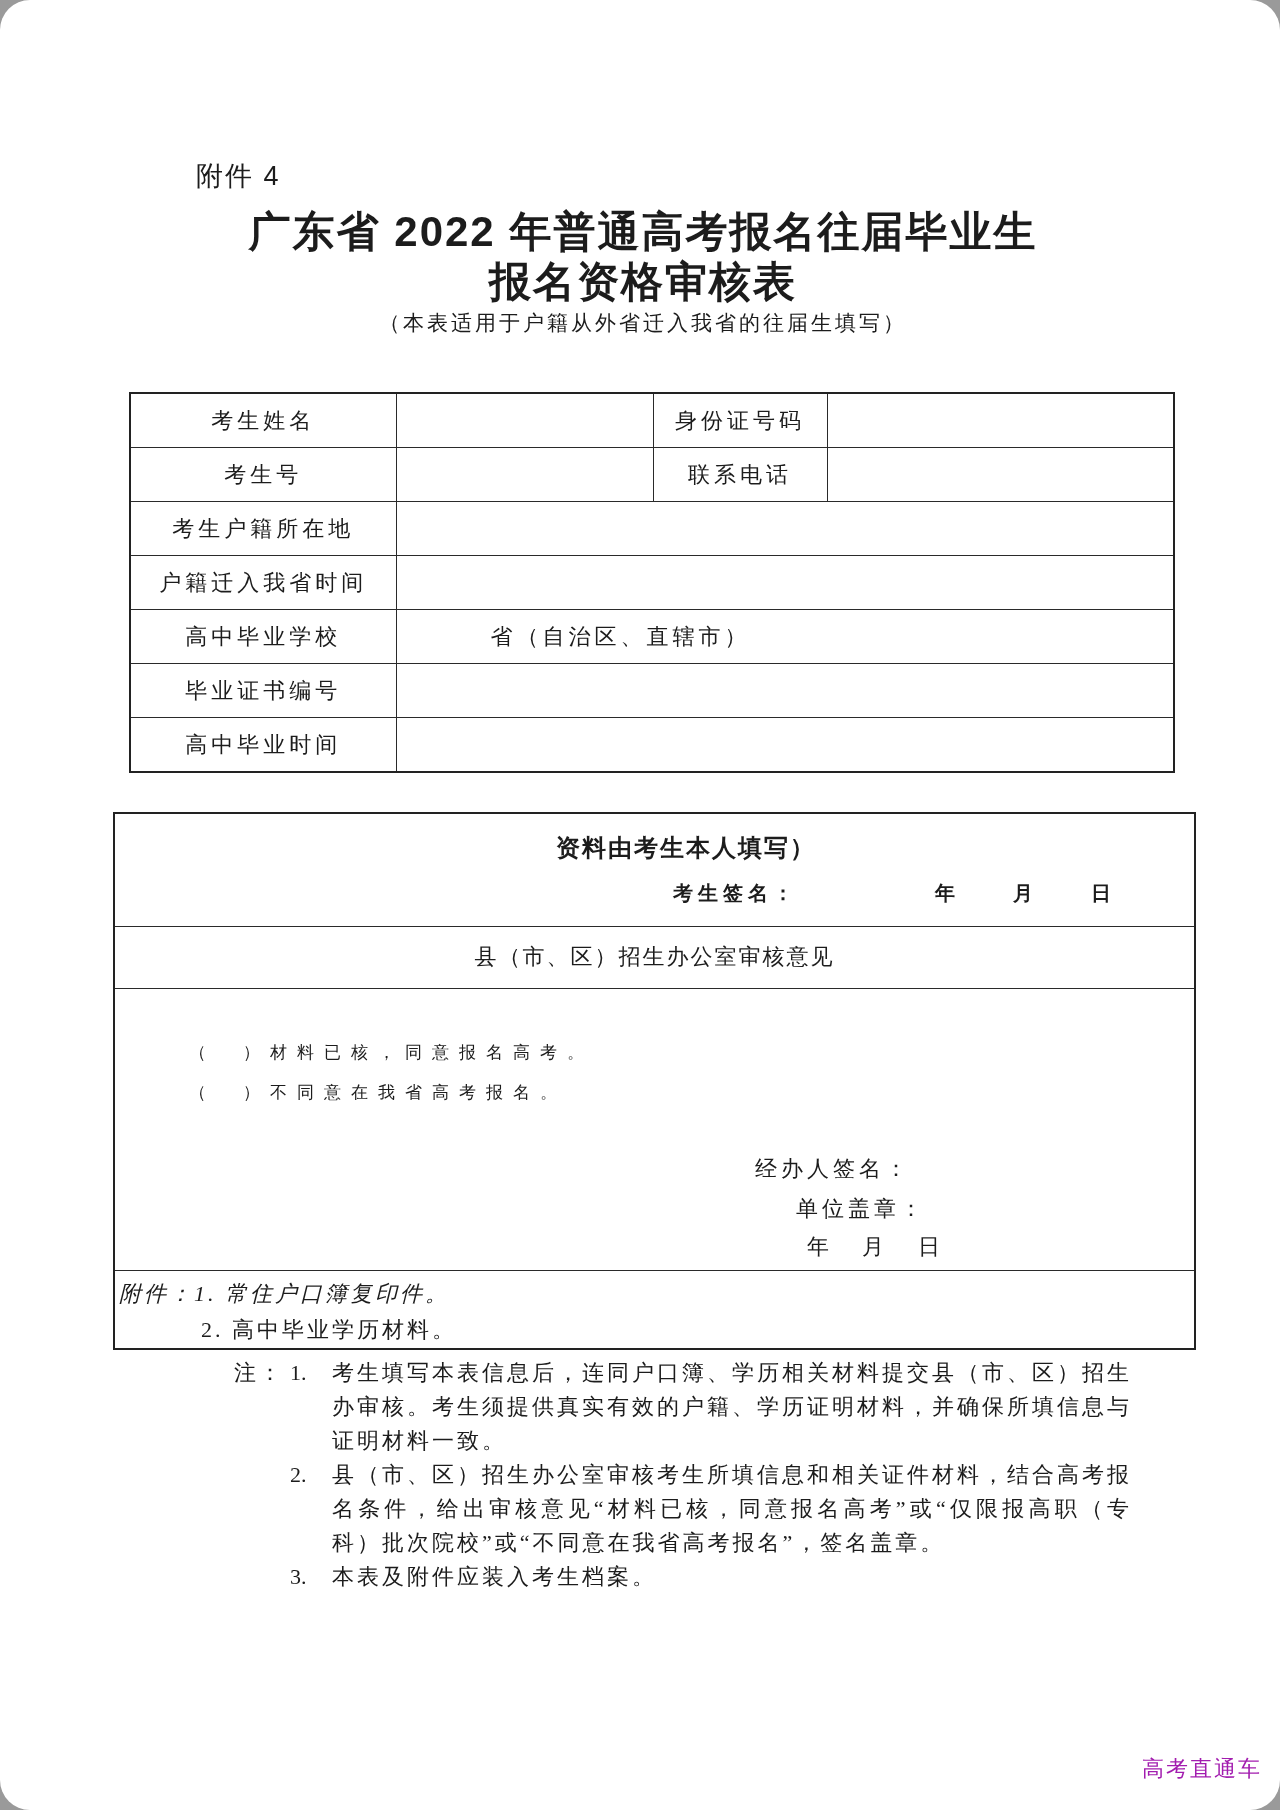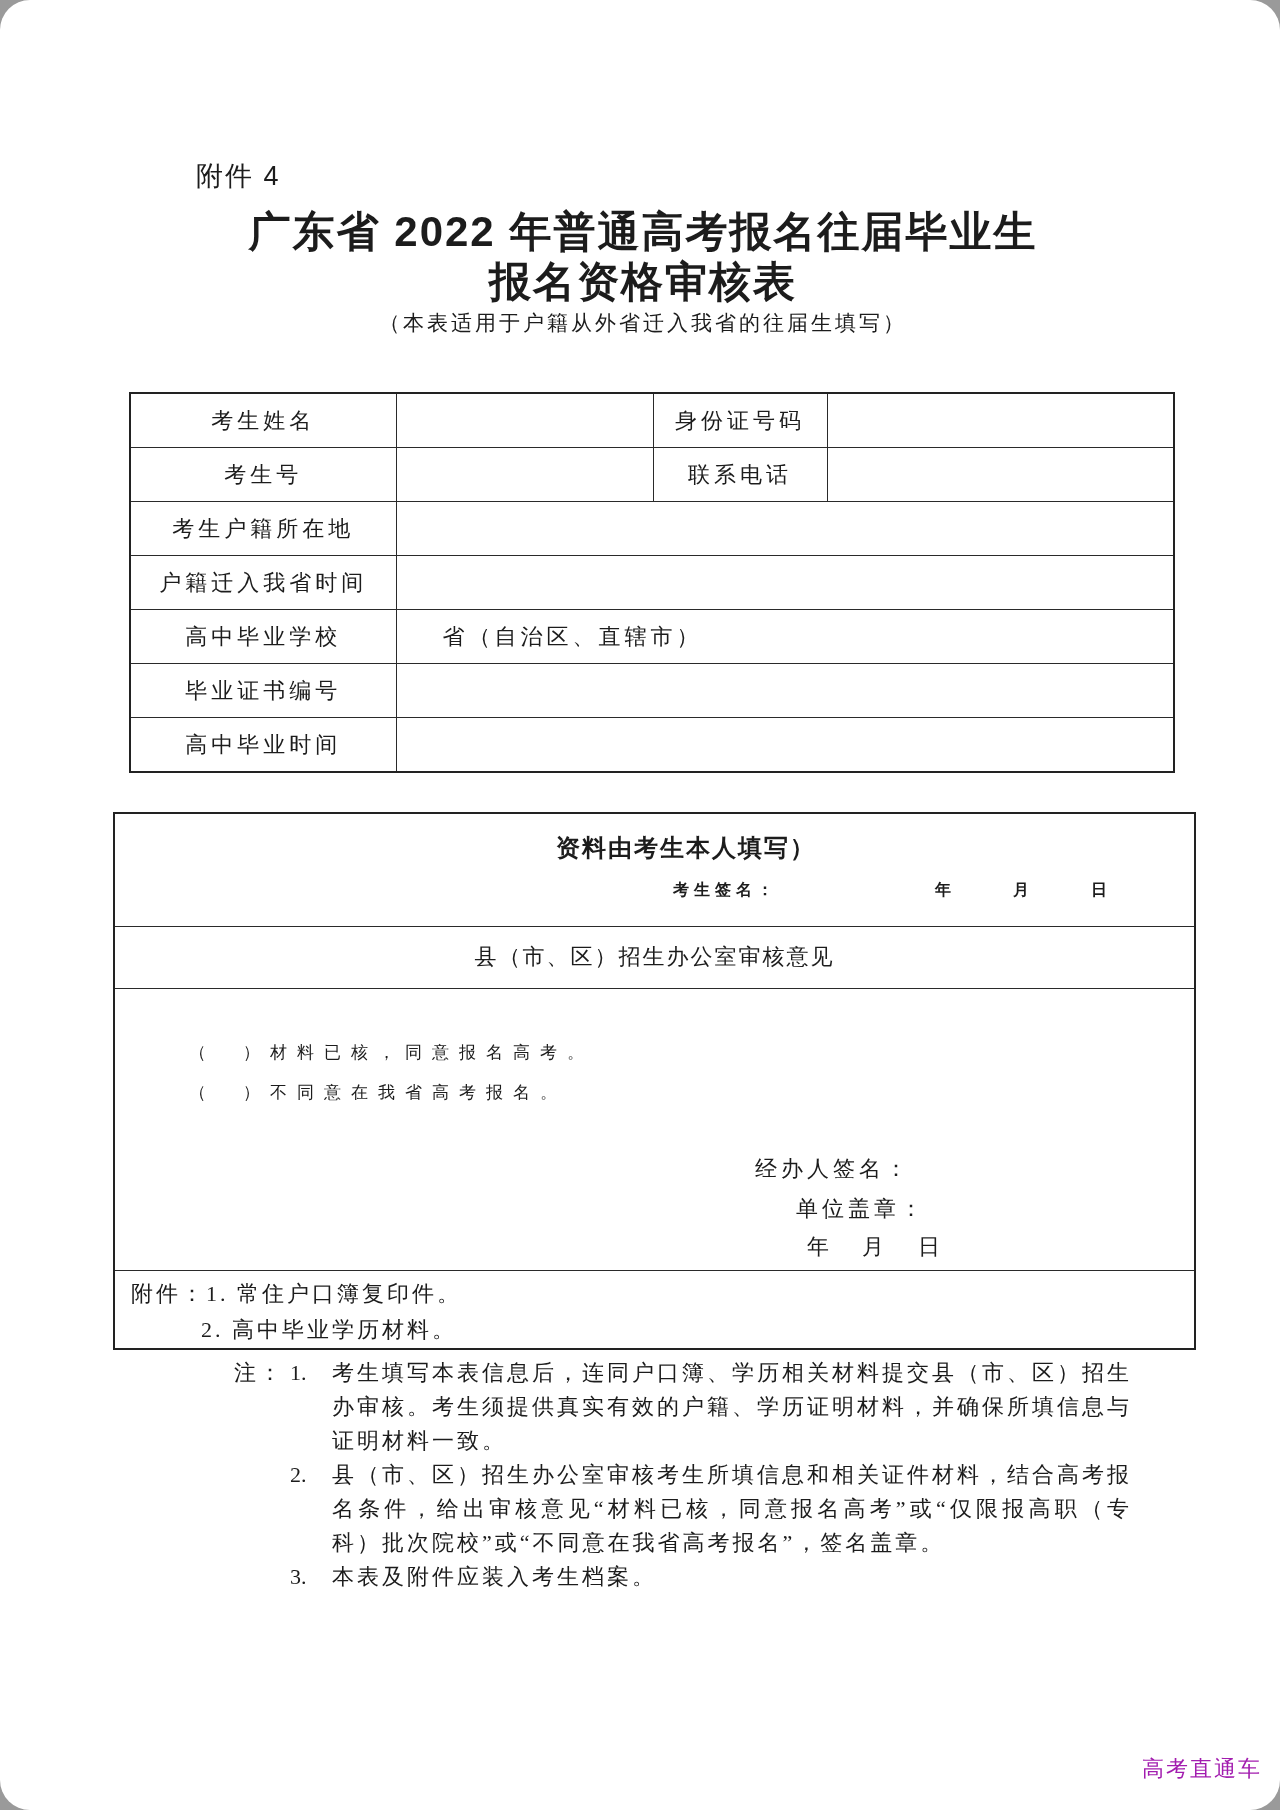--- a/index.html
+++ b/index.html
@@ -45,42 +45,42 @@
   #info-table td{
     border:1px solid #2a2a2a;
     height:53px;
     font-size:22px;
     letter-spacing:4px;
     padding:0;
   }
   #info-table{border:2px solid #222;}
   #info-table td.lbl{text-align:center;}
   #info-table td.fill{}
-  #info-table td.fill-text{padding-left:46px;text-align:left;}
+  #info-table td.fill-text{padding-left:94px;text-align:left;}
 
   
   #review-table{
     left:113px;top:812px;width:1040px;height:534px;
     border:2px solid #222;
     padding-left:39px;
   }
   .hline{position:absolute;left:0;width:100%;border-top:1px solid #2a2a2a;}
   #rt-line1{top:112px;}
   #rt-line2{top:174px;}
   #rt-line3{top:456px;}
 
   #filled-note{
     left:441px;top:18px;
     font-family:"Liberation Sans", sans-serif;
     font-weight:bold;font-size:24px;letter-spacing:2px;
   }
   .sign-span{
     position:absolute;
     font-family:"Liberation Sans", sans-serif;
-    font-weight:bold;font-size:16px;letter-spacing:5px;
+    font-weight:bold;font-size:20px;letter-spacing:5px;
   }
   #applicant-sign-label{left:558px;top:66px;}
   #sign-year{left:820px;top:66px;}
   #sign-month{left:898px;top:66px;}
   #sign-day{left:976px;top:66px;}
 
   #section-header{
     left:0;top:112px;width:100%;height:62px;
     display:flex;align-items:center;justify-content:center;
     font-size:22px;letter-spacing:2px;
@@ -93,21 +93,21 @@
     margin-top:7px;
   }
   .sig{position:absolute;font-size:22px;letter-spacing:4px;}
   #handler-sign{left:640px;top:340px;}
   #unit-seal{left:681px;top:380px;}
   #review-year{left:692px;top:418px;}
   #review-month{left:747px;top:418px;}
   #review-day{left:803px;top:418px;}
 
   .attach-line{position:absolute;font-size:22px;letter-spacing:3px;line-height:32px;}
-  #attach-line1{left:16px;top:464px;}
+  #attach-line1{left:4px;top:464px;font-style:italic;}
   #attach-line2{left:86px;top:500px;}
 
   
   #notes{
     left:290px;top:1356px;width:842px;
   }
   #notes-label{
     position:absolute;left:-56px;top:0;
     font-size:22px;letter-spacing:3px;line-height:34px;
   }

